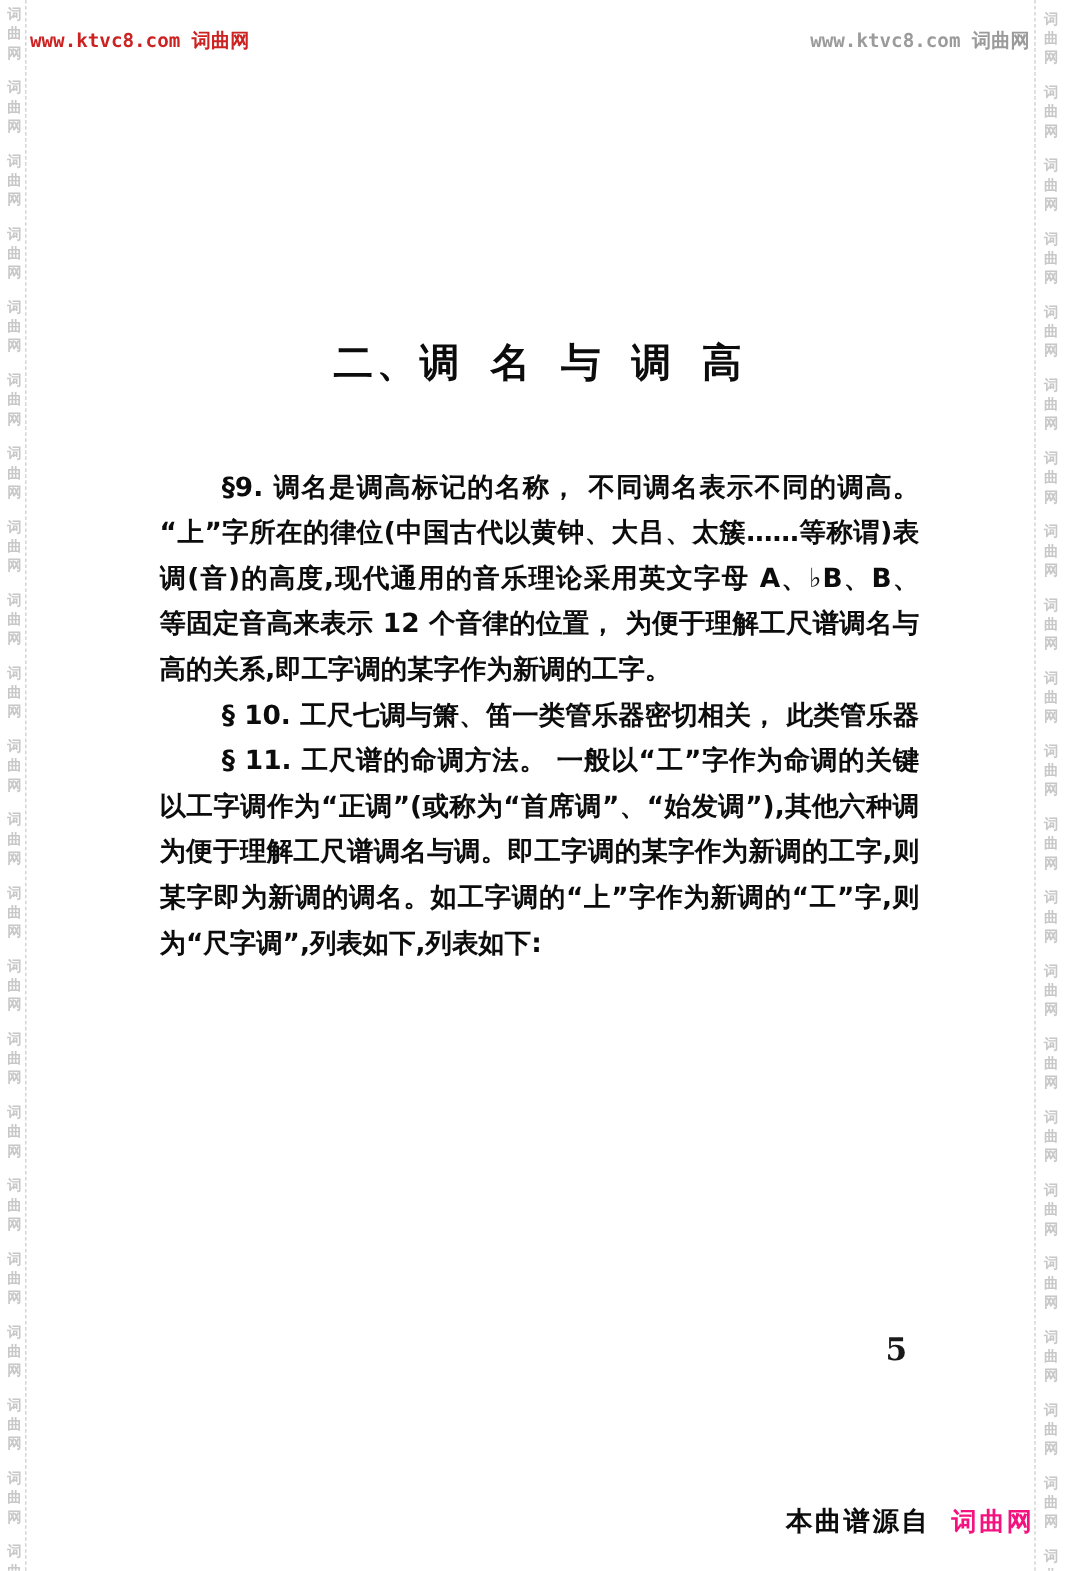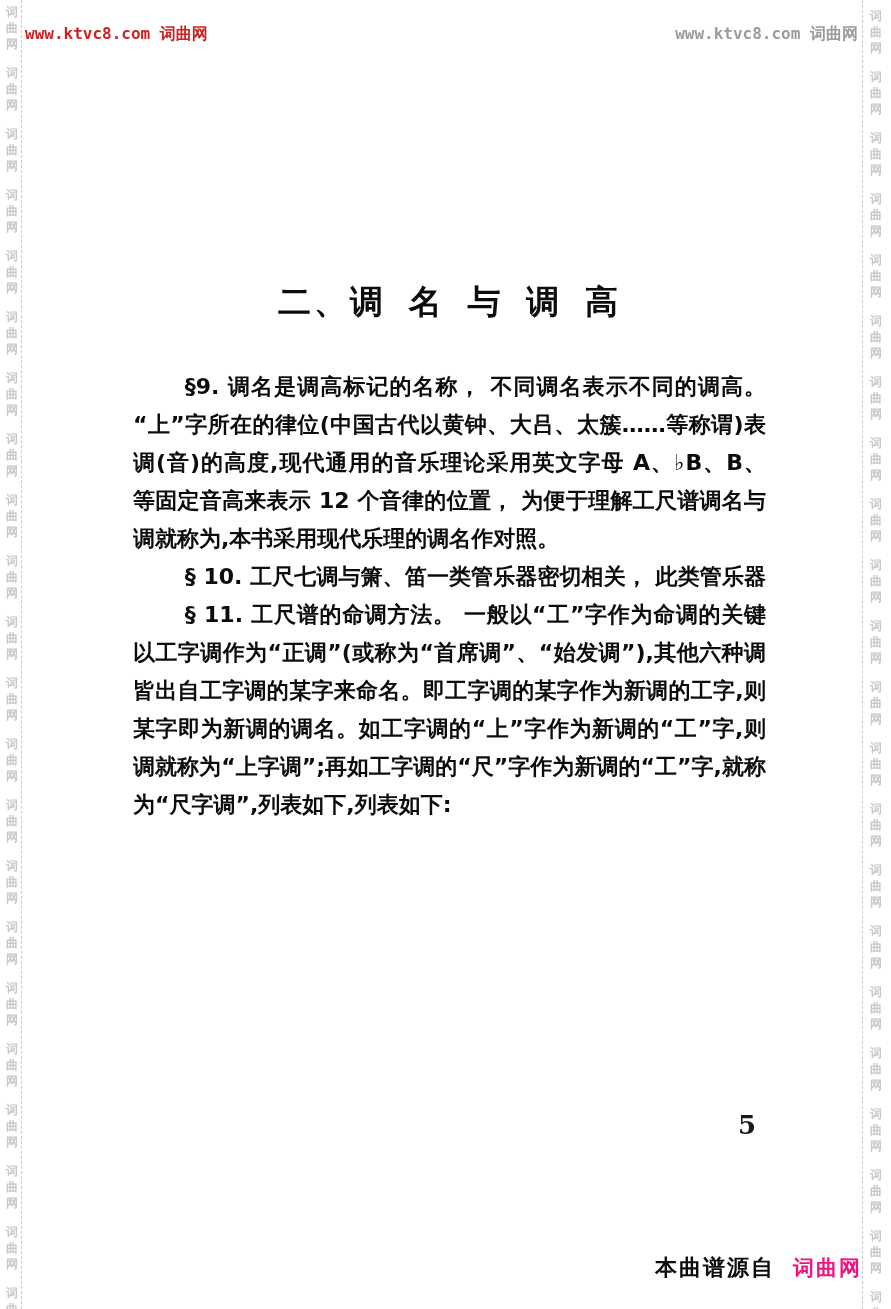--- a/index.html
+++ b/index.html
@@ -40,21 +40,21 @@
   
   .title {
     position:absolute; left:133px; top:280px; width:633px;
     text-align:center;
     font-size:33px; font-weight:bold; letter-spacing:3px;
     color:var(--ink,#0c0c0c);
     font-family:Liberation Mono, monospace;
     white-space:nowrap;
   }
   .bodytext {
-    position:absolute; left:133px; top:368px; width:633px;
+    position:absolute; left:133px; top:388px; width:633px;
     font-size:22px; line-height:38px; font-weight:bold;
     color:var(--ink,#0c0c0c);
     font-family:"DejaVu Sans", sans-serif;
   }
   .line { height:38px; text-align:justify; text-align-last:justify; overflow:hidden; }
   .line.first { text-indent:2.35em; }
   .line.last  { text-align-last:left; }
 
   .pagenum {
     position:absolute; left:738px; top:1110px;
@@ -309,27 +309,26 @@
 <div class="top-url left">www.ktvc8.com 词曲网</div>
 <div class="top-url right">www.ktvc8.com 词曲网</div>
 
 <div class="title">二、调 名 与 调 高</div>
 
 <div class="bodytext" id="paragraphs">
     <div class="line first">§9. 调名是调高标记的名称， 不同调名表示不同的调高。</div>
     <div class="line">“上”字所在的律位(中国古代以黄钟、大吕、太簇……等称谓)表示</div>
     <div class="line">调(音)的高度,现代通用的音乐理论采用英文字母 A、♭B、B、C……</div>
     <div class="line">等固定音高来表示 12 个音律的位置， 为便于理解工尺谱调名与调</div>
-    <div class="line last">调就称为,本书采用现代乐理的调名作对照。</div>
+    <div class="line last">高的关系,即工字调的某字作为新调的工字。</div>
     <div class="line first">§ 10. 工尺七调与箫、笛一类管乐器密切相关， 此类管乐器有</div>
     <div class="line first">§ 11. 工尺谱的命调方法。 一般以“工”字作为命调的关键音，</div>
     <div class="line">以工字调作为“正调”(或称为“首席调”、“始发调”),其他六种调名</div>
-    <div class="line">皆出自工字调的某字来命名。即工字调的某字作为新调的工字,则</div>
+    <div class="line">为便于理解工尺谱调名与调。即工字调的某字作为新调的工字,则</div>
     <div class="line">某字即为新调的调名。如工字调的“上”字作为新调的“工”字,则新</div>
-    <div class="line">调就称为“上字调”;再如工字调的“尺”字作为新调的“工”字,就称</div>
     <div class="line last">为“尺字调”,列表如下,列表如下:</div>
   </div>
 
 <div class="pagenum">5</div>
 
 <div class="footer">
   <span class="footer-src">本曲谱源自</span>
   <span class="footer-brand">词曲网</span>
 </div>
 

